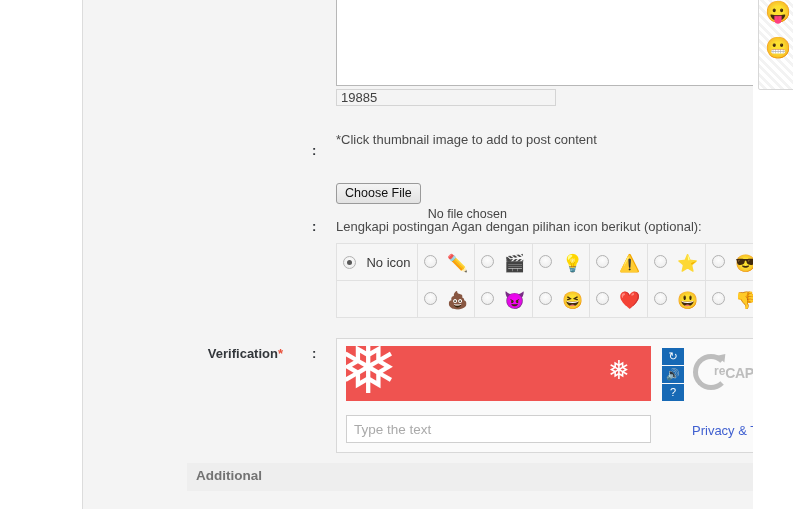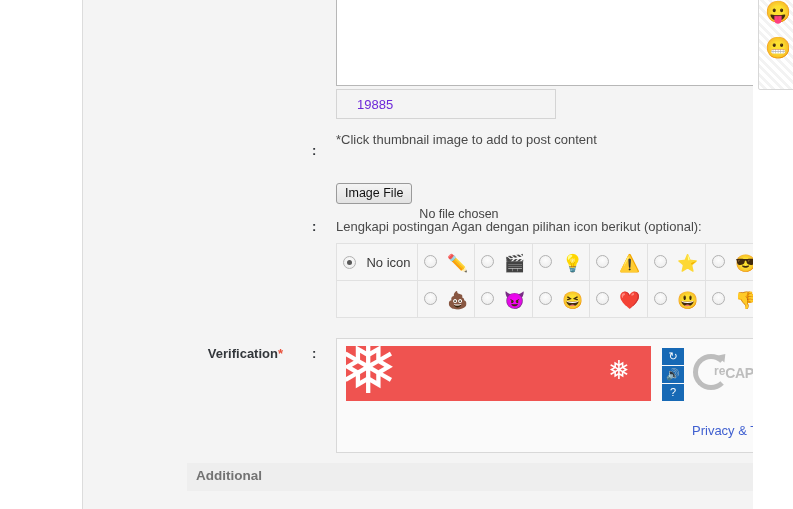--- a/index.html
+++ b/index.html
@@ -94,27 +94,27 @@
     resize: none;
     font-family: "Liberation Sans", sans-serif;
     font-size: 13px;
     color: #333;
     padding: 6px 8px;
     outline: none;
   }
   .char-counter {
     position: absolute;
     left: 253px; top: 89px;
-    width: 220px; height: 30px;
+    width: 220px; height: 17px;
     background: #f4f4f4;
     border: 1px solid #d4d4d4;
     font-family: "Liberation Sans", sans-serif;
     font-size: 13px;
-    color: #6d28d9;
-    padding: 0 20px;
+    color: #404040;
+    padding: 0 4px;
     outline: none;
   }
 
   
   .hint-text {
     position: absolute;
     font-size: 13px;
     color: #4a4a4a;
     white-space: nowrap;
   }
@@ -328,21 +328,21 @@
 
   <div class="content-panel">
 
     <textarea class="post-textarea" placeholder="" style=""></textarea>
 
     <input class="char-counter" value="19885" style="">
 
     <div class="colon" style="left:229px; top:143px;">:</div>
     <div class="hint-text" style="left:253px; top:132px;">*Click thumbnail image to add to post content</div>
     <div class="file-row">
-      <button class="choose-file-btn">Image File</button>
+      <button class="choose-file-btn">Choose File</button>
       <span class="no-file-text">No file chosen</span>
     </div>
 
     <div class="colon" style="left:229px; top:219px;">:</div>
     <div class="hint-text" style="left:253px; top:219px;">Lengkapi postingan Agan dengan pilihan icon berikut (optional):</div>
 
     <table class="icon-table">
       <tbody>
         <tr>
           <td class="noicon-cell" rowspan="1">
@@ -428,20 +428,21 @@
         <div class="cap-btn">🔊</div>
         <div class="cap-btn">?</div>
       </div>
 
       <div class="recaptcha-logo">
         <div class="rc-c"></div>
         <div class="rc-arrow"></div>
         <div class="rc-word"><span class="small">re</span><span>CAPTCHA</span><span class="rc-tm">™</span></div>
       </div>
 
+      <input class="captcha-input" placeholder="Type the text" style="">
       <a class="privacy-terms">Privacy &amp; Terms</a>
     </div>
 
     <div class="additional-bar"></div>
     <div class="additional-title">Additional</div>
 
   </div>
 
   <div class="right-rail">
     <div class="emoji-panel">

